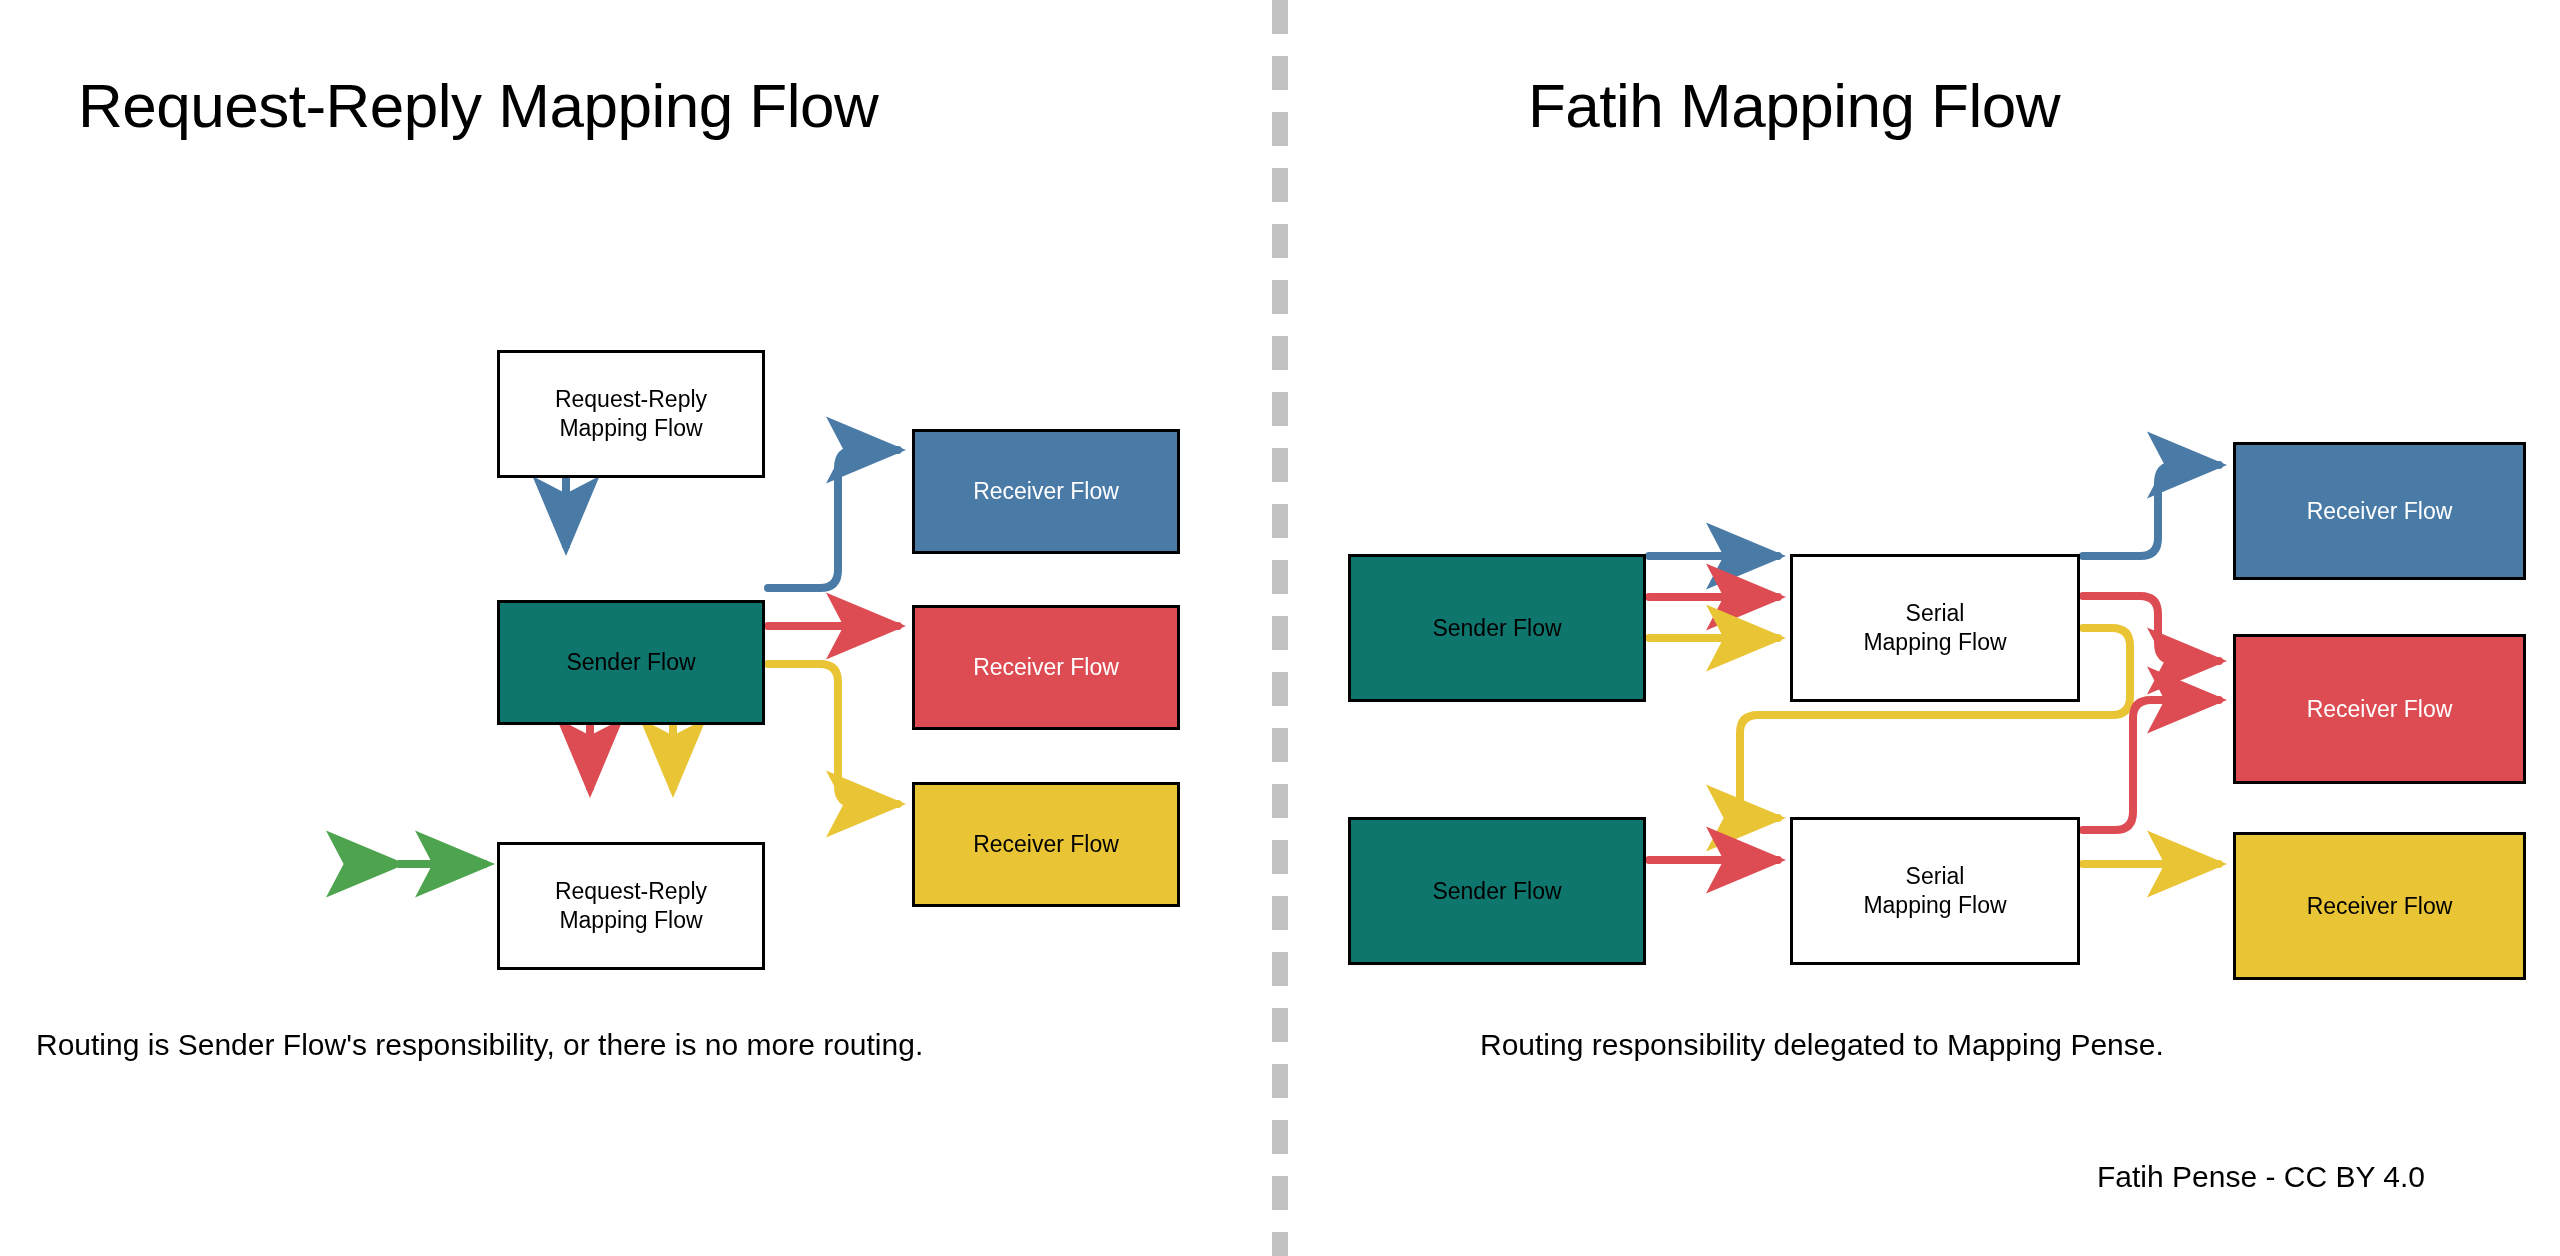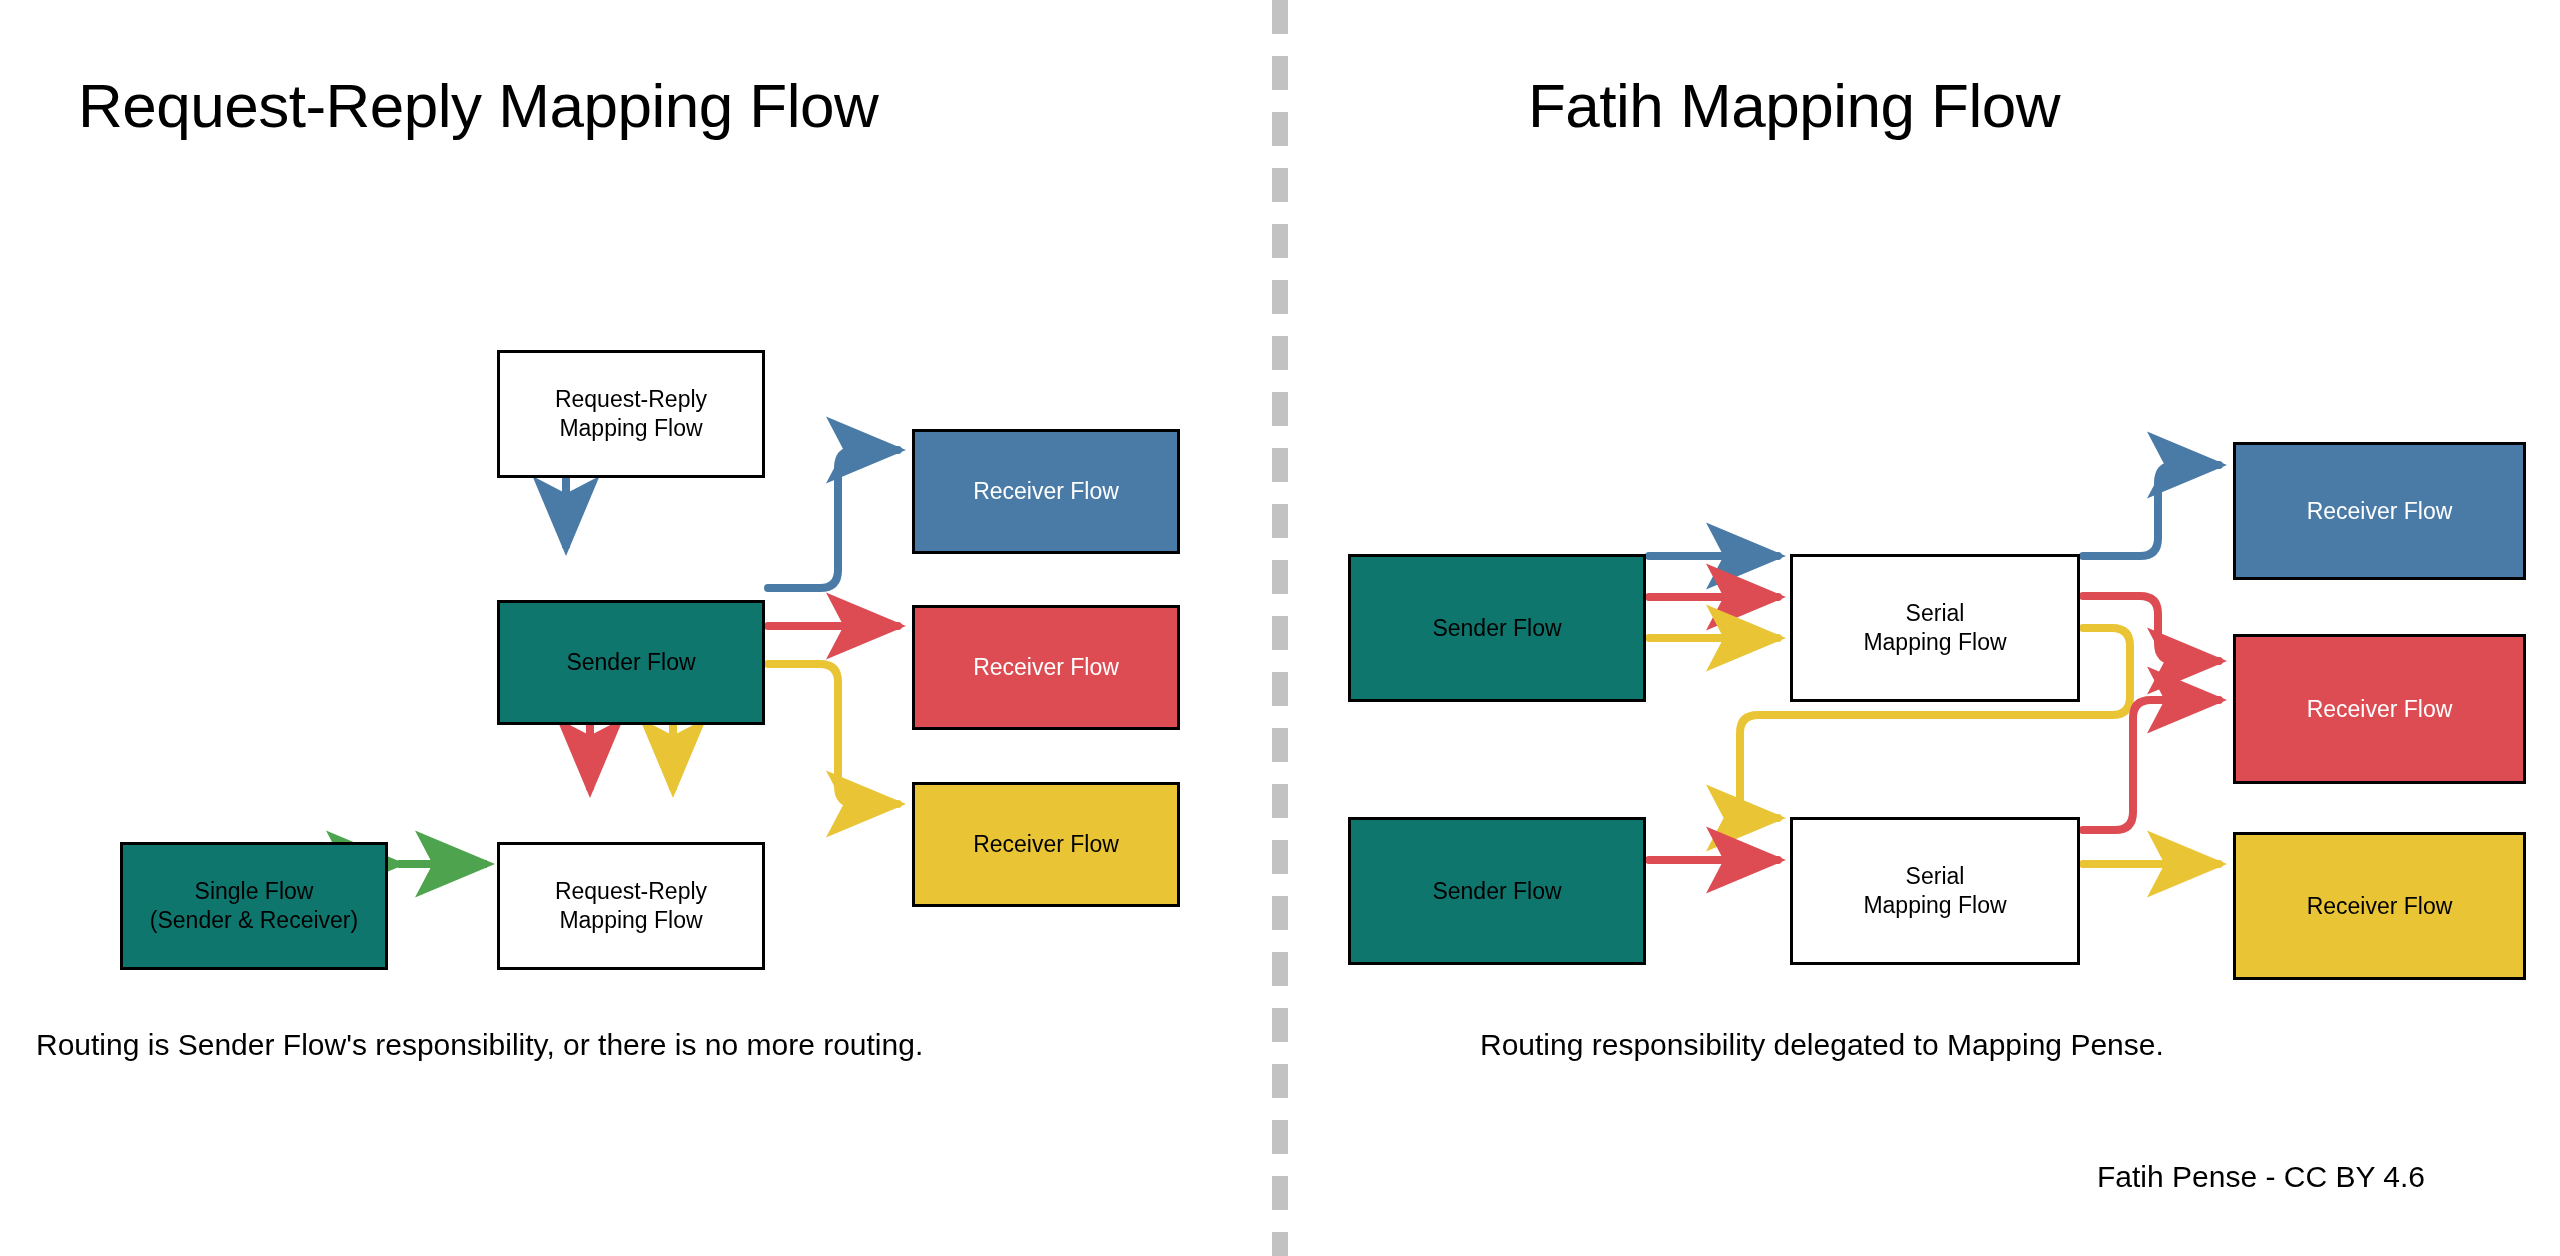--- a/index.html
+++ b/index.html
@@ -149,26 +149,20 @@
     <span>Sender Flow</span>
   </div>
 
   <div class="node fill-white" style="left:497px; top:800px; width:268px; height:128px;">
     <div>
       <span>Request-Reply</span>
       <span>Mapping Flow</span>
     </div>
   </div>
 
-  <div class="node fill-beige" style="left:120px; top:800px; width:268px; height:128px;">
-    <div>
-      <span>Single Flow</span>
-      <span>(Sender &amp; Receiver)</span>
-    </div>
-  </div>
 
   <div class="node fill-blue" style="left:912px; top:387px; width:268px; height:125px;">
     <span>Receiver Flow</span>
   </div>
 
   <div class="node fill-red" style="left:912px; top:563px; width:268px; height:125px;">
     <span>Receiver Flow</span>
   </div>
 
   <div class="node fill-yellow" style="left:912px; top:740px; width:268px; height:125px;">
@@ -208,15 +202,15 @@
   <div class="node fill-red" style="left:2233px; top:592px; width:293px; height:150px;">
     <span>Receiver Flow</span>
   </div>
 
   <div class="node fill-yellow" style="left:2233px; top:790px; width:293px; height:148px;">
     <span>Receiver Flow</span>
   </div>
 
   <div class="caption" style="left:1480px; top:1028px;">Routing responsibility delegated to Mapping Pense.</div>
 
-  <div class="attribution" style="left:2097px; top:1160px;">Fatih Pense - CC BY 4.6</div>
+  <div class="attribution" style="left:2097px; top:1160px;">Fatih Pense - CC BY 4.0</div>
 
 </div>
 
 </body></html>

